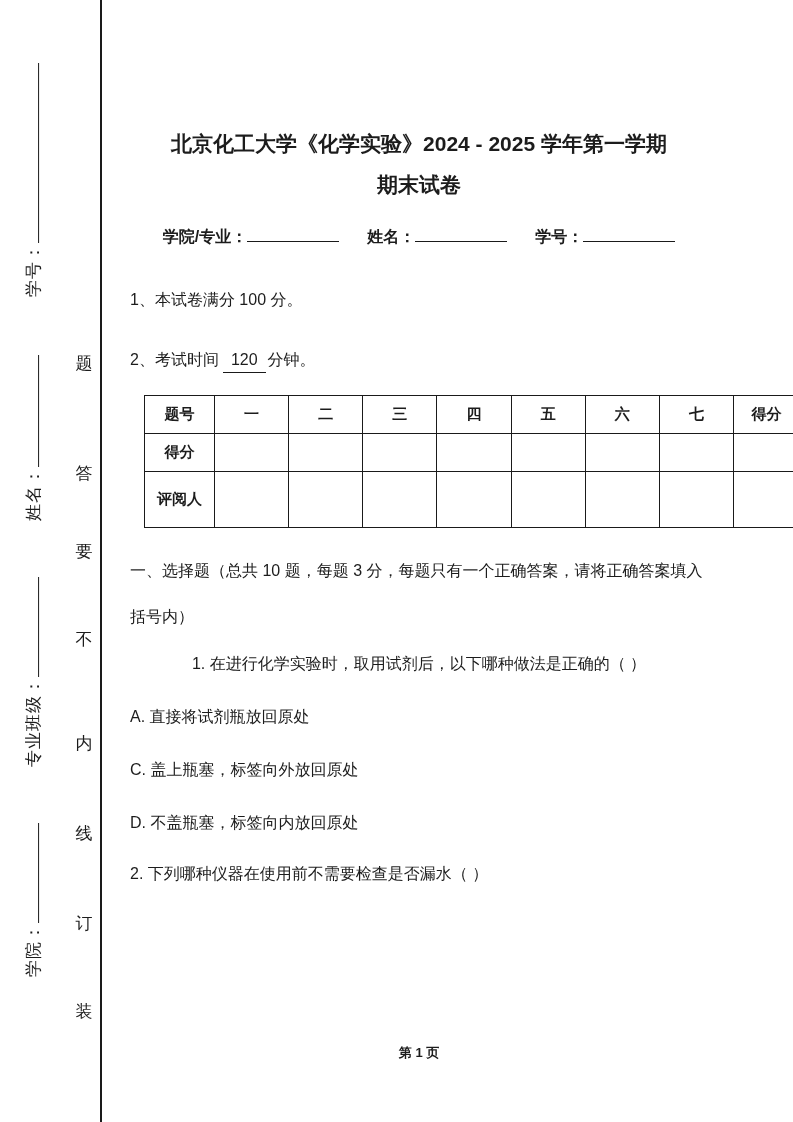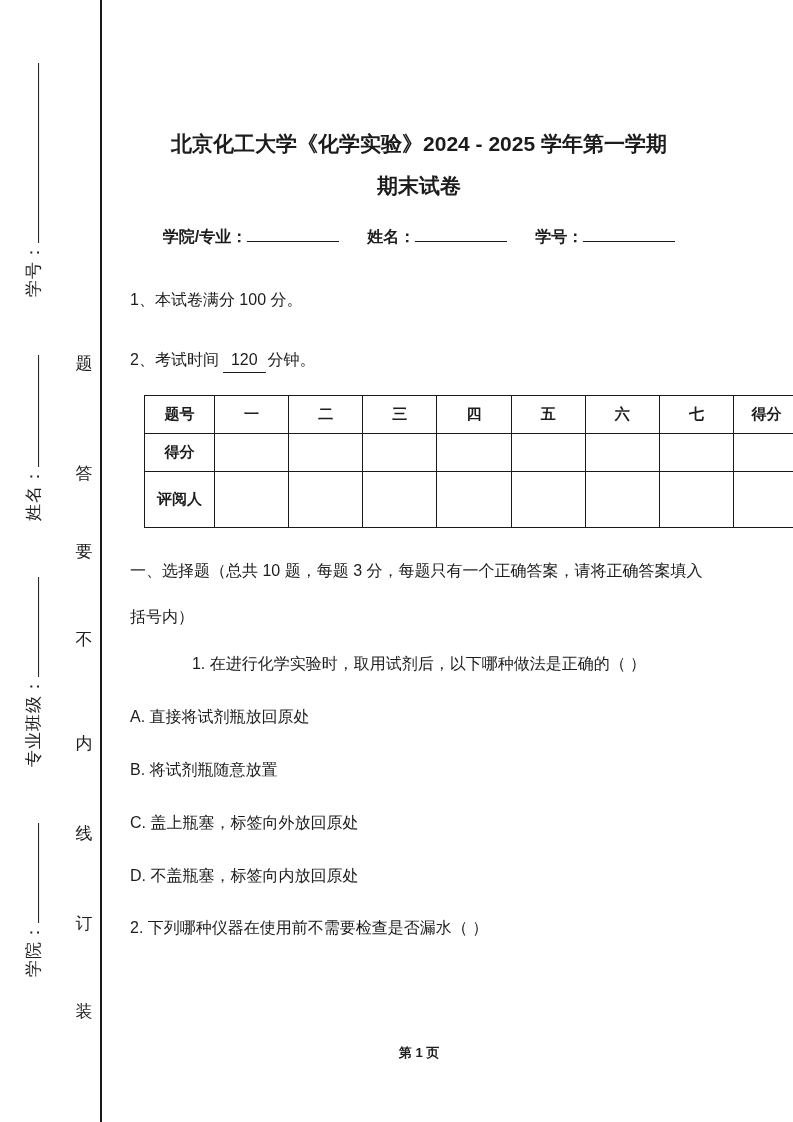--- a/index.html
+++ b/index.html
@@ -72,20 +72,21 @@
     font-weight: bold;
     text-align: center;
     line-height: 1.5;
   }
   .exam-subtitle {
     font-size: 21px;
     font-weight: bold;
     text-align: center;
     line-height: 1.5;
     margin-top: 10px;
+    font-family: Liberation Serif, serif;
   }
 
   .info-line {
     margin-top: 24px;
     font-weight: bold;
     text-align: center;
     white-space: nowrap;
   }
   .info-line .hblank {
     display: inline-block;
@@ -234,21 +235,20 @@
         <td></td>
         <td></td>
       </tr>
     </tbody>
       </table>
 
     <p class="section-heading">一、选择题（总共 10 题，每题 3 分，每题只有一个正确答案，请将正确答案填入括号内）</p>
 
     <p class="question">1.  在进行化学实验时，取用试剂后，以下哪种做法是正确的（   ）</p>
     <p class="option">A.  直接将试剂瓶放回原处</p>
-    <p class="option">B.  将试剂瓶随意放置</p>
     <p class="option">C.  盖上瓶塞，标签向外放回原处</p>
     <p class="option">D.  不盖瓶塞，标签向内放回原处</p>
 
     <p class="question2">2.  下列哪种仪器在使用前不需要检查是否漏水（   ）</p>
 
   </div>
 
   <div class="page-footer">第 1 页</div>
 
 </div>

